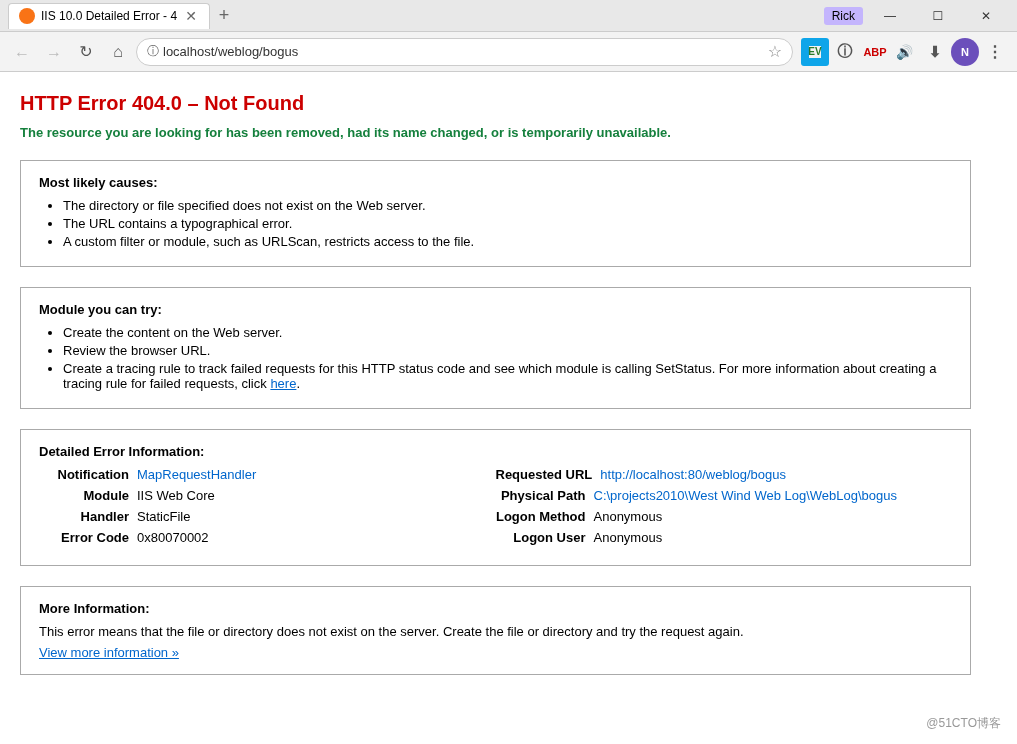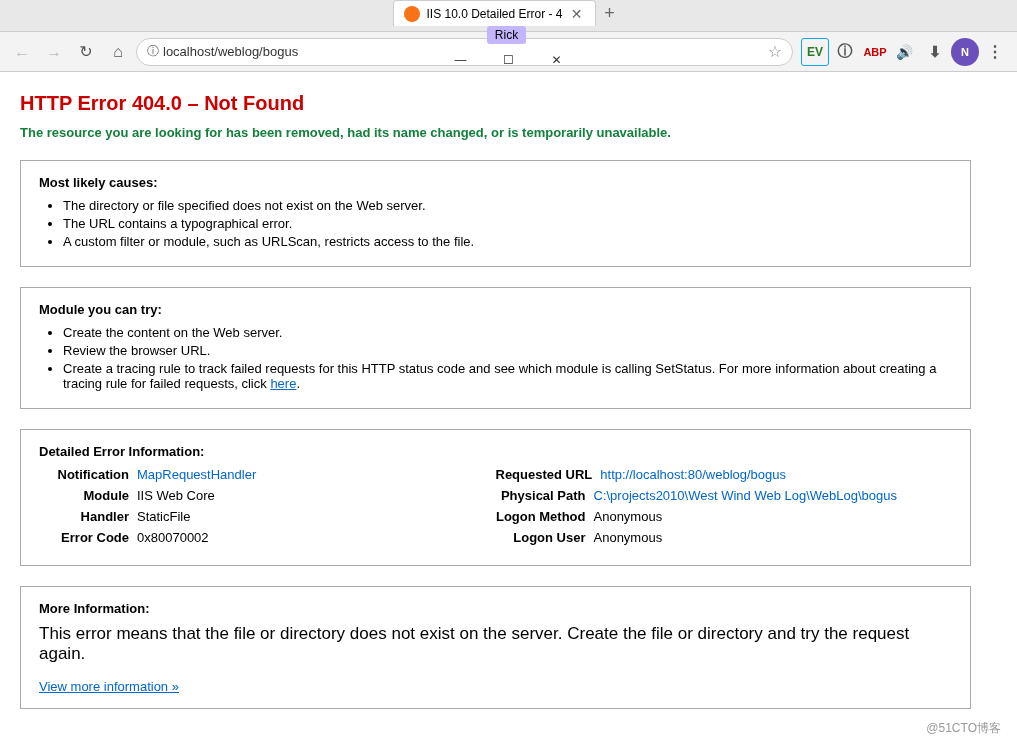--- a/index.html
+++ b/index.html
@@ -7,21 +7,20 @@
 
     
     .titlebar {
       background: #e8e8e8;
       height: 32px;
       display: flex;
       align-items: center;
       padding: 0 8px;
       border-bottom: 1px solid #ccc;
       position: relative;
-      flex-direction: column;
     }
     .tab-bar {
       display: flex;
       align-items: flex-end;
       flex: 1;
     }
     .tab {
       background: #fff;
       border: 1px solid #ccc;
       border-bottom: none;
@@ -259,21 +258,21 @@
   <div class="nav-btn disabled">←</div>
   <div class="nav-btn disabled">→</div>
   <div class="nav-btn">↻</div>
   <div class="nav-btn">⌂</div>
   <div class="address-bar">
     <span class="address-lock">ⓘ</span>
     <span class="address-text">localhost/weblog/bogus</span>
     <span class="address-star">☆</span>
   </div>
   <div class="toolbar-icons">
-    <div class="toolbar-icon" style="color:#2a7a2a; border:1px solid #0ea5e9; font-size:12px; border-radius:3px;">EV</div>
+    <div class="toolbar-icon" style="color:#2a7a2a; border:8px solid #0ea5e9; font-size:10px; border-radius:3px;">EV</div>
     <div class="toolbar-icon" style="font-size:15px;">ⓘ</div>
     <div class="toolbar-icon" style="font-size:11px; font-weight:bold; color:#c00;">ABP</div>
     <div class="toolbar-icon" style="font-size:14px;">🔊</div>
     <div class="toolbar-icon" style="font-size:15px;">⬇</div>
     <div class="toolbar-icon purple">N</div>
     <div class="toolbar-icon" style="font-size:16px;">⋮</div>
   </div>
 </div>
 
 <div class="page-content">
@@ -340,18 +339,18 @@
         <div class="detail-row">
           <span class="detail-label">Logon User</span>
           <span class="detail-value plain">Anonymous</span>
         </div>
       </div>
     </div>
   </div>
 
   <div class="info-box">
     <div class="box-title">More Information:</div>
-    <p style="margin-bottom:15px; font-size:17px;">This error means that the file or directory does not exist on the server. Create the file or directory and try the request again.</p>
+    <p style="margin-bottom:6px; font-size:13px;">This error means that the file or directory does not exist on the server. Create the file or directory and try the request again.</p>
     <a class="link">View more information »</a>
   </div>
 
   <div class="watermark">@51CTO博客</div>
 </div>
 
 </body></html>

